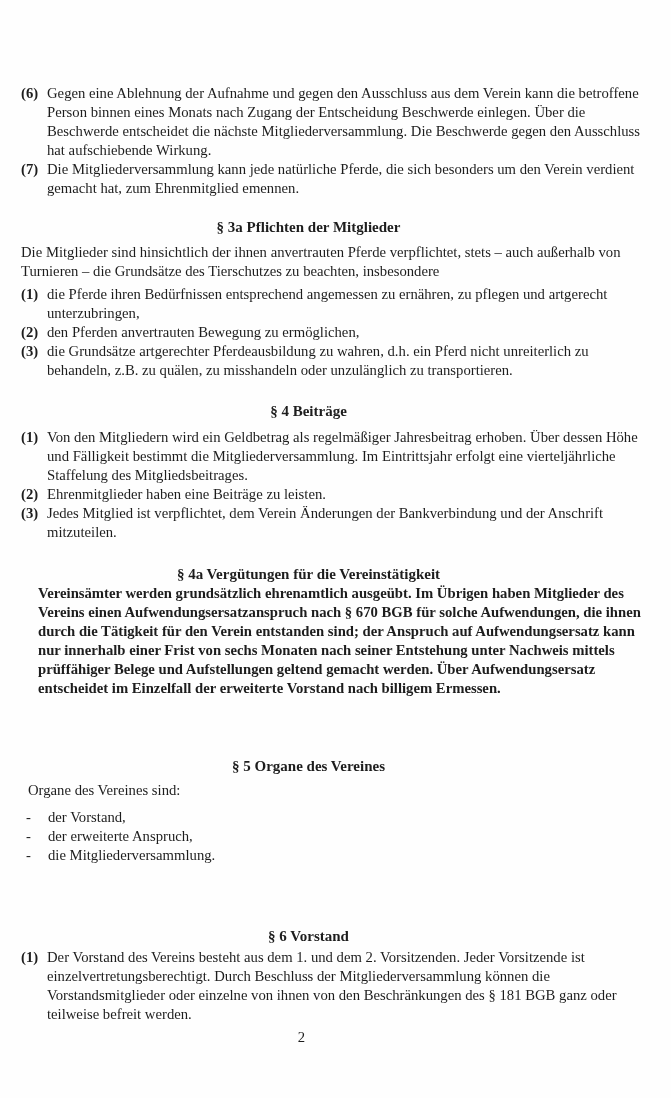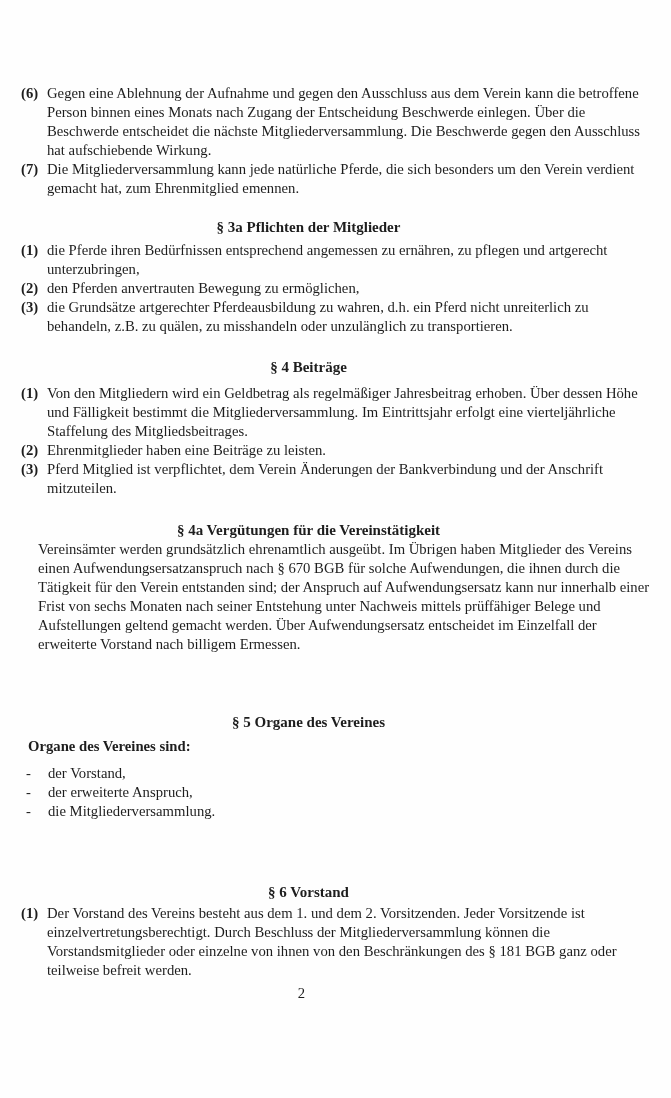--- a/index.html
+++ b/index.html
@@ -42,23 +42,23 @@
     transform: translateX(-26px);
   }
 
   
   .h-3a   { margin-top: 20px; }
   .intro-3a { margin-top: 6px; }
   .list-3a  { margin-top: 4px; }
   .h-4    { margin-top: 22px; }
   .list-4   { margin-top: 7px; }
   .h-4a   { margin-top: 23px; }
-  .para-4a  { margin-top: 0; padding-left: 17px; margin-right: -10px; }
+  .para-4a  { margin-top: 0; padding-left: 17px; margin-right: -10px; font-weight: bold; }
   .h-5    { margin-top: 59px; }
-  .intro-5  { margin-top: 5px; padding-left: 7px; font-weight: bold; }
+  .intro-5  { margin-top: 5px; padding-left: 7px; }
   .list-5   { margin-top: 8px; }
   .h-6    { margin-top: 62px; }
   .list-6   { margin-top: 2px; }
 
   .pagenum {
     margin-top: 4px;
     text-align: center;
     position: relative;
     left: -33px;
   }
@@ -73,20 +73,21 @@
       <span class="num">(6)</span>
       <div class="li-txt">Gegen eine Ablehnung der Aufnahme und gegen den Ausschluss aus dem Verein kann die betroffene Person binnen eines Monats nach Zugang der Entscheidung Beschwerde einlegen. Über die Beschwerde entscheidet die nächste Mitgliederversammlung. Die Beschwerde gegen den Ausschluss hat aufschiebende Wirkung.</div>
     </div>
     <div class="num-li">
       <span class="num">(7)</span>
       <div class="li-txt">Die Mitgliederversammlung kann jede natürliche Pferde, die sich besonders um den Verein verdient gemacht hat, zum Ehrenmitglied emennen.</div>
     </div>
   </div>
 
   <p class="heading h-3a">§ 3a Pflichten der Mitglieder</p>
+  <p class="intro-3a">Die Mitglieder sind hinsichtlich der ihnen anvertrauten Pferde verpflichtet, stets – auch außerhalb von Turnieren – die Grundsätze des Tierschutzes zu beachten, insbesondere</p>
   <div class="num-list list-3a">
     <div class="num-li">
       <span class="num">(1)</span>
       <div class="li-txt">die Pferde ihren Bedürfnissen entsprechend angemessen zu ernähren, zu pflegen und artgerecht unterzubringen,</div>
     </div>
     <div class="num-li">
       <span class="num">(2)</span>
       <div class="li-txt">den Pferden anvertrauten Bewegung zu ermöglichen,</div>
     </div>
     <div class="num-li">
@@ -100,21 +101,21 @@
     <div class="num-li">
       <span class="num">(1)</span>
       <div class="li-txt">Von den Mitgliedern wird ein Geldbetrag als regelmäßiger Jahresbeitrag erhoben. Über dessen Höhe und Fälligkeit bestimmt die Mitgliederversammlung. Im Eintrittsjahr erfolgt eine vierteljährliche Staffelung des Mitgliedsbeitrages.</div>
     </div>
     <div class="num-li">
       <span class="num">(2)</span>
       <div class="li-txt">Ehrenmitglieder haben eine Beiträge zu leisten.</div>
     </div>
     <div class="num-li">
       <span class="num">(3)</span>
-      <div class="li-txt">Pferd Mitglied ist verpflichtet, dem Verein Änderungen der Bankverbindung und der Anschrift mitzuteilen.</div>
+      <div class="li-txt">Jedes Mitglied ist verpflichtet, dem Verein Änderungen der Bankverbindung und der Anschrift mitzuteilen.</div>
     </div>
   </div>
 
   <p class="heading h-4a">§ 4a Vergütungen für die Vereinstätigkeit</p>
   <p class="para-4a">Vereinsämter werden grundsätzlich ehrenamtlich ausgeübt. Im Übrigen haben Mitglieder des Vereins einen Aufwendungsersatzanspruch nach § 670 BGB für solche Aufwendungen, die ihnen durch die Tätigkeit für den Verein entstanden sind; der Anspruch auf Aufwendungsersatz kann nur innerhalb einer Frist von sechs Monaten nach seiner Entstehung unter Nachweis mittels prüffähiger Belege und Aufstellungen geltend gemacht werden. Über Aufwendungsersatz entscheidet im Einzelfall der erweiterte Vorstand nach billigem Ermessen.</p>
 
   <p class="heading h-5">§ 5 Organe des Vereines</p>
   <p class="intro-5">Organe des Vereines sind:</p>
   <div class="list-5">
     <div class="dash-li">

